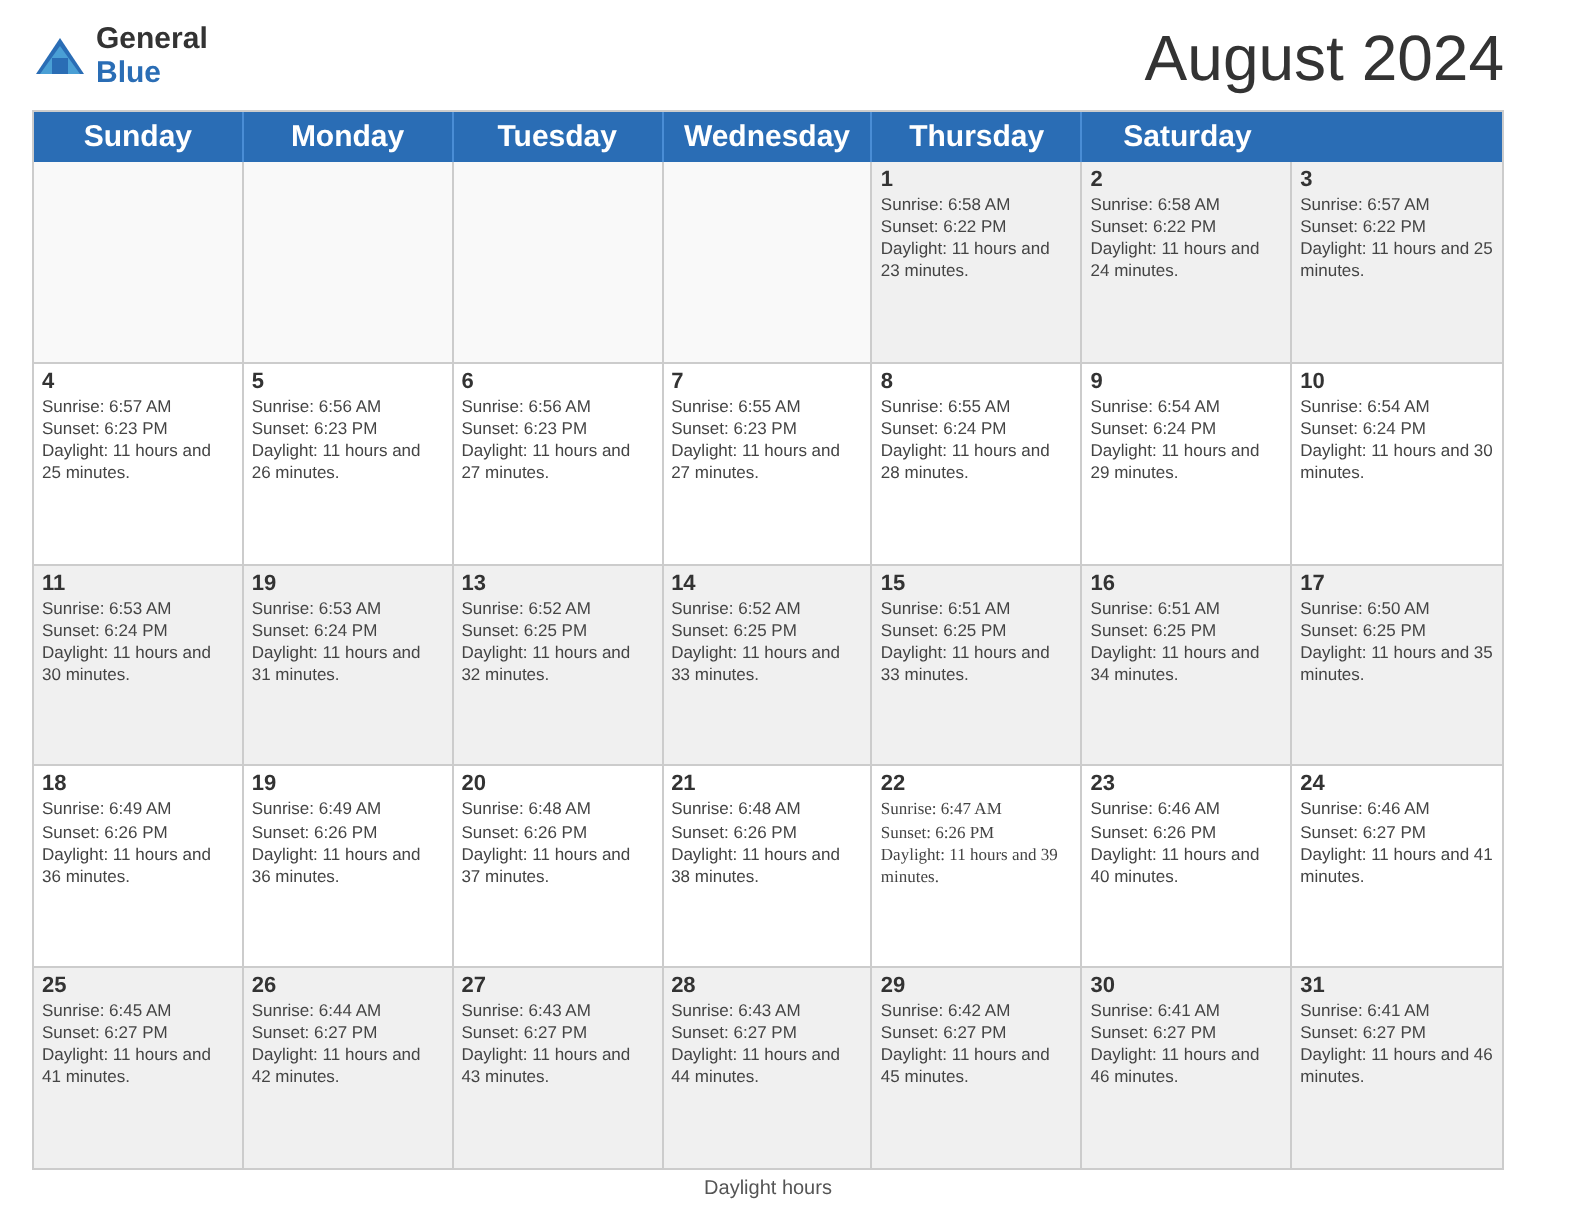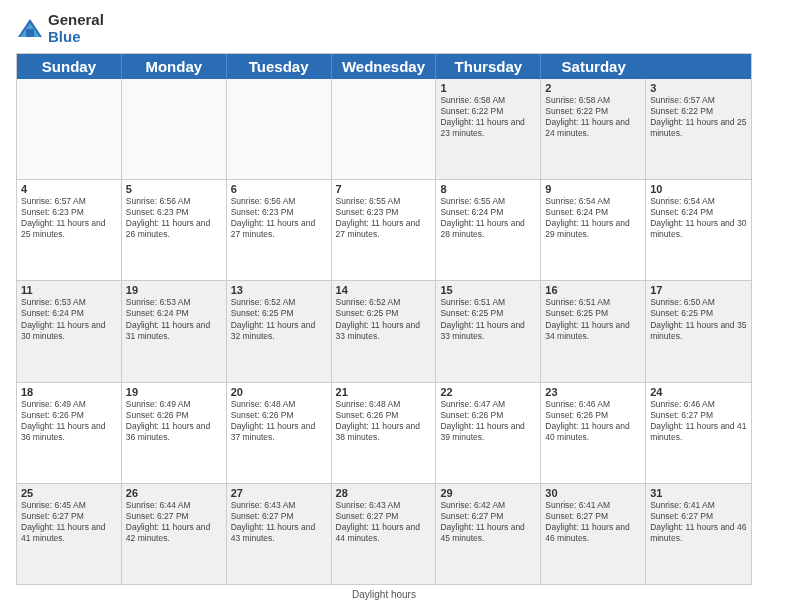--- a/index.html
+++ b/index.html
@@ -131,20 +131,21 @@
         <polygon points="14,4 26,22 2,22" fill="#2a6db5"></polygon>
         <polygon points="14,8 24,22 4,22" fill="#4a9fd5"></polygon>
         <rect x="10" y="14" width="8" height="8" fill="#2a6db5"></rect>
       </svg>
       <div class="logo-text">
         <span class="logo-general">General</span>
         <span class="logo-blue">Blue</span>
       </div>
     </div>
     <div class="title-block">
+      <div class="main-title">August 2024</div>
     </div>
   </div>
 
   <div class="calendar">
     <div class="calendar-header-row">
     <div class="calendar-header-cell">Sunday</div>
         <div class="calendar-header-cell">Monday</div>
         <div class="calendar-header-cell">Tuesday</div>
         <div class="calendar-header-cell">Wednesday</div>
         <div class="calendar-header-cell">Thursday</div>
@@ -283,21 +284,21 @@
 Daylight: 11 hours and 37 minutes.</div>
           </div>
           <div class="calendar-cell">
             <div class="day-number">21</div>
             <div class="cell-text" style="white-space: pre-line;">Sunrise: 6:48 AM
 Sunset: 6:26 PM
 Daylight: 11 hours and 38 minutes.</div>
           </div>
           <div class="calendar-cell">
             <div class="day-number">22</div>
-            <div class="cell-text" style="white-space: pre-line;">Sunrise: 6:47 AM
+            <div class="cell-text" style="white-space: pre-line; font-family: Liberation Serif, serif;">Sunrise: 6:47 AM
 Sunset: 6:26 PM
 Daylight: 11 hours and 39 minutes.</div>
           </div>
           <div class="calendar-cell">
             <div class="day-number">23</div>
             <div class="cell-text" style="white-space: pre-line;">Sunrise: 6:46 AM
 Sunset: 6:26 PM
 Daylight: 11 hours and 40 minutes.</div>
           </div>
           <div class="calendar-cell">

